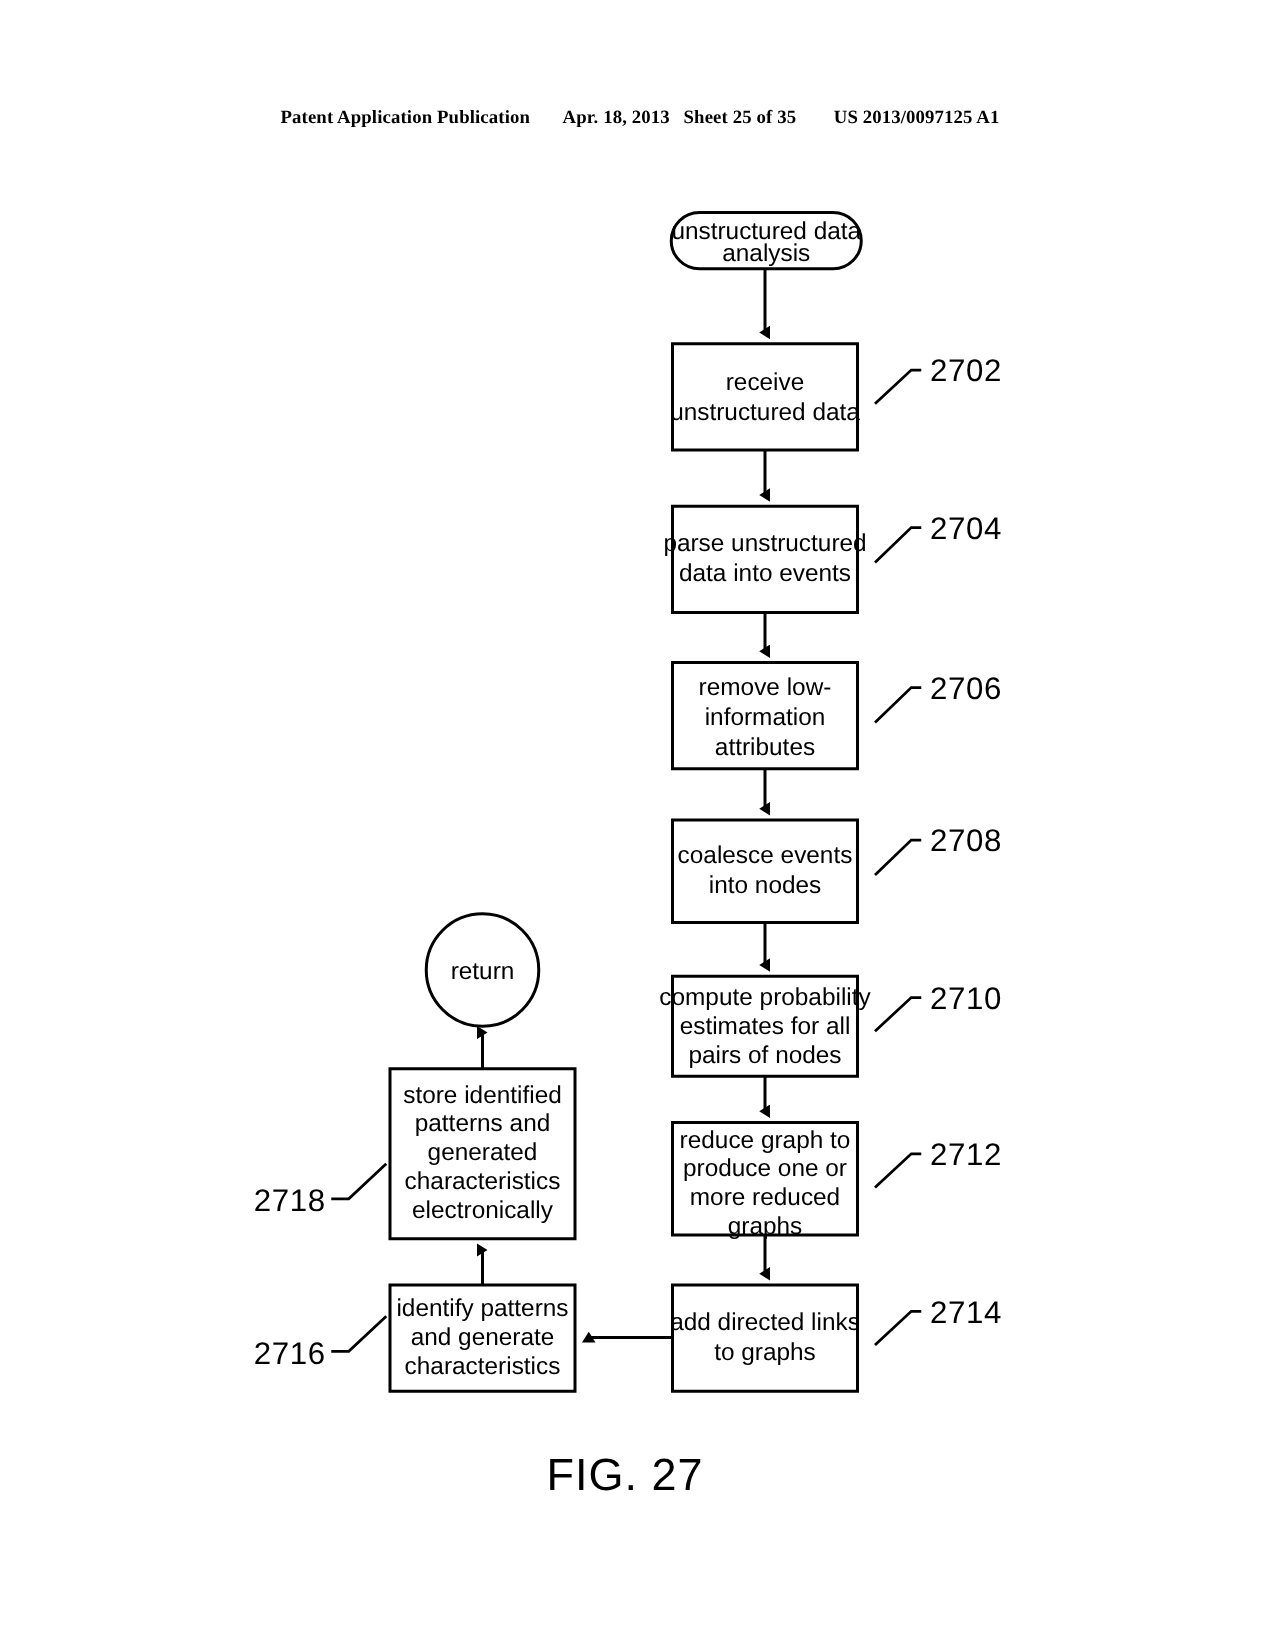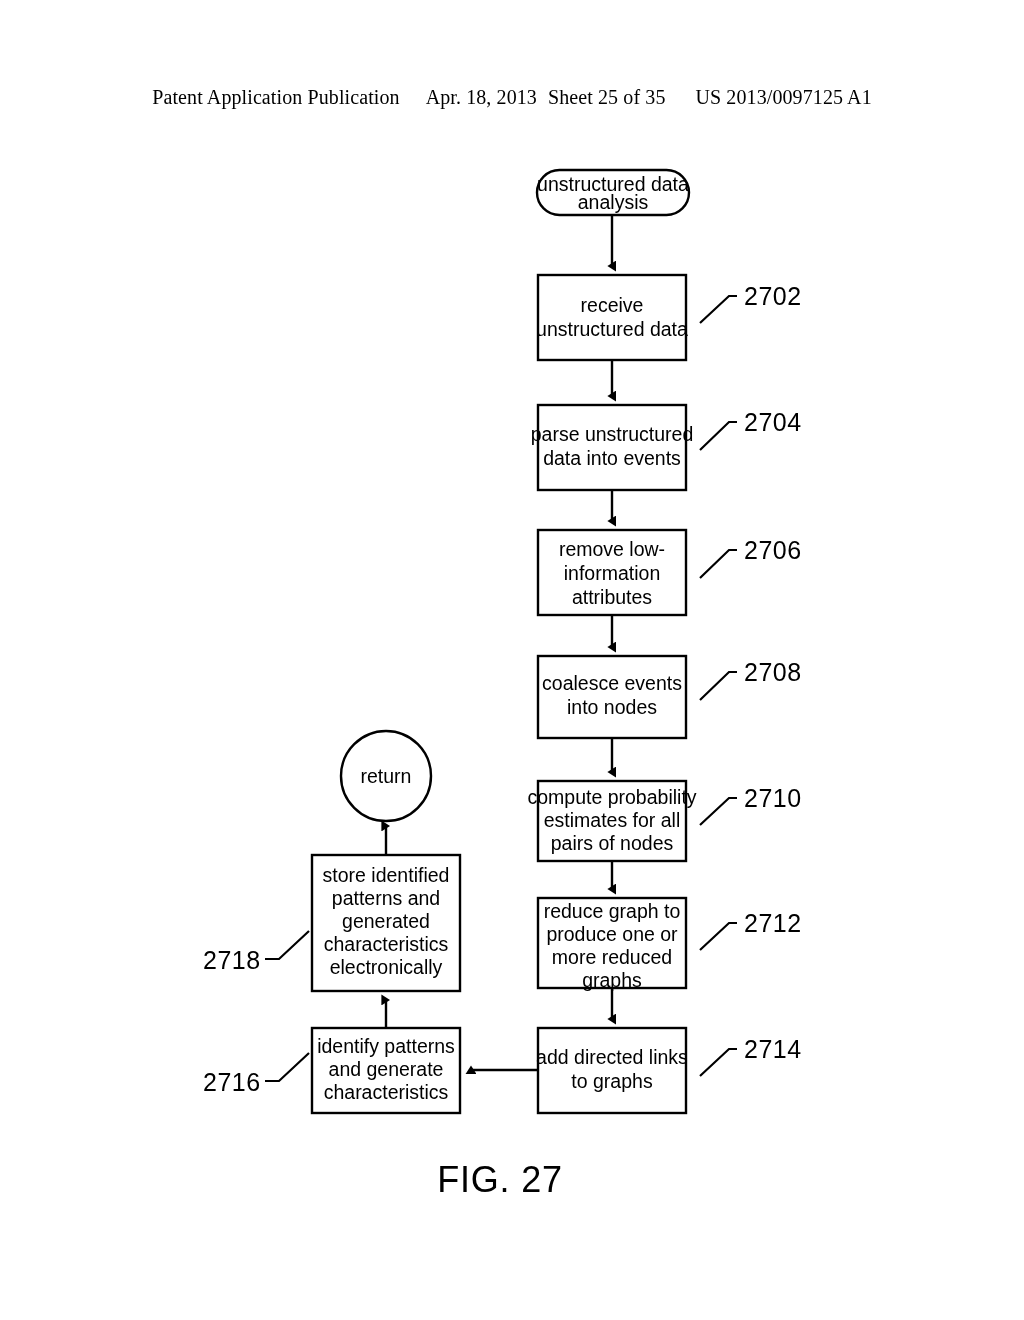--- a/index.html
+++ b/index.html
@@ -17,22 +17,22 @@
   }
 
   
   #patent-header {
     position: absolute;
     top: 86px;
     left: 0;
     width: 1024px;
     text-align: center;
     font-family: "Liberation Serif", serif;
-    font-weight: normal;
-    font-size: 20px;
+    font-weight: bold;
+    font-size: 15px;
     letter-spacing: 0.1px;
     white-space: nowrap;
   }
   #patent-header .hdr-seg { display: inline-block; vertical-align: baseline; }
   #patent-header .gap-wide { display: inline-block; width: 26px; }
   #patent-header .gap-mid  { display: inline-block; width: 11px; }
   #patent-header .gap-wide2 { display: inline-block; width: 30px; }
 
   
   #figure-area {

